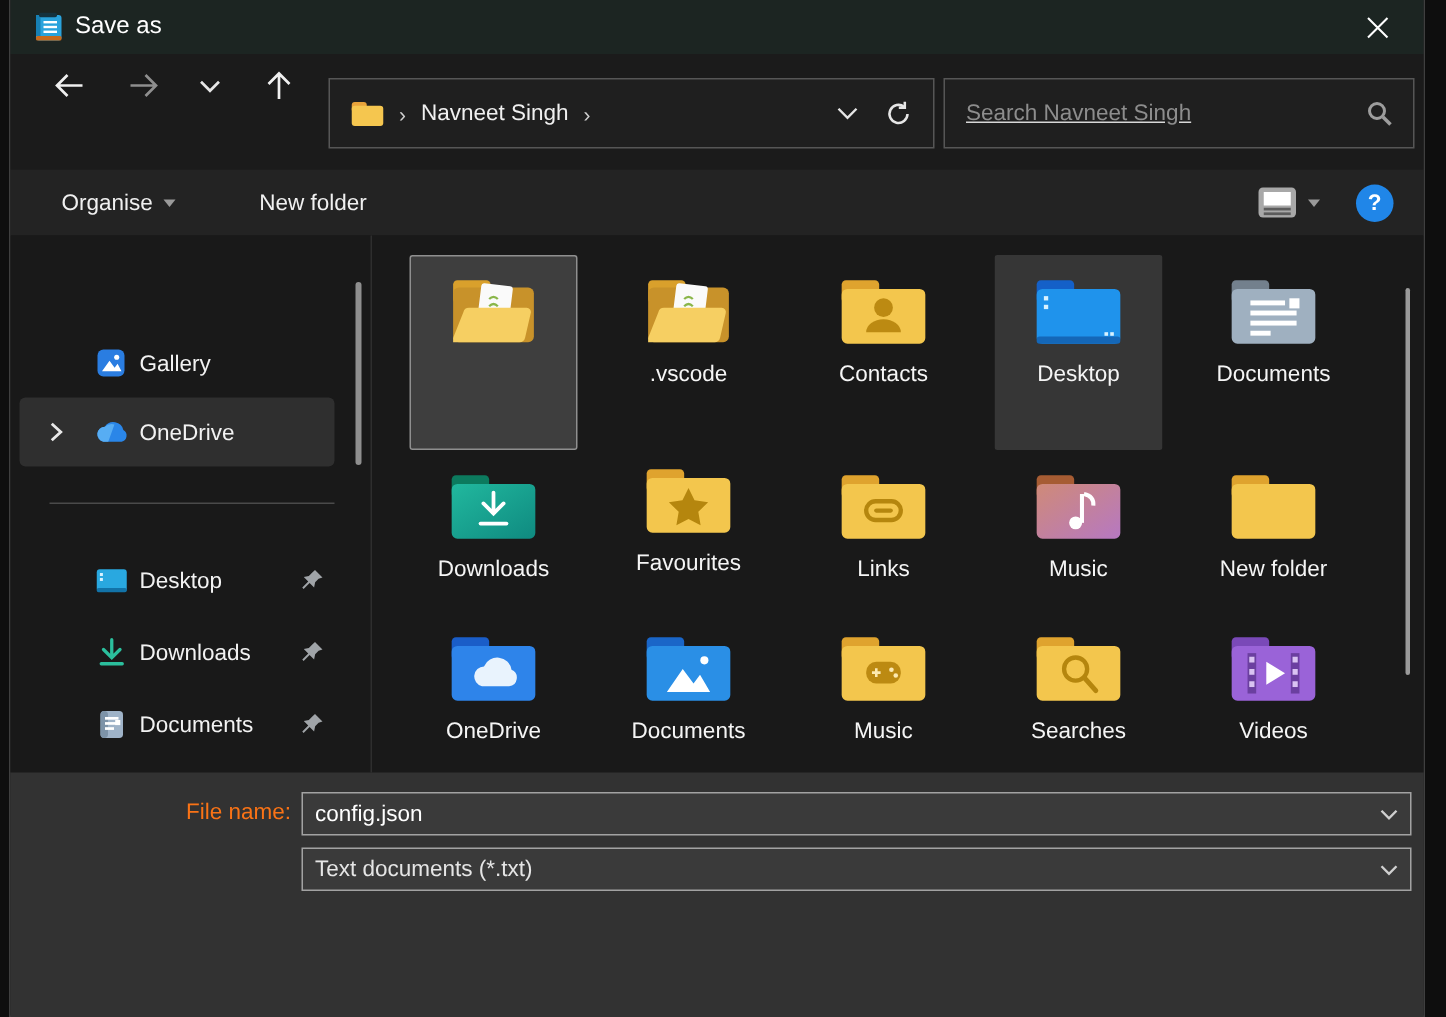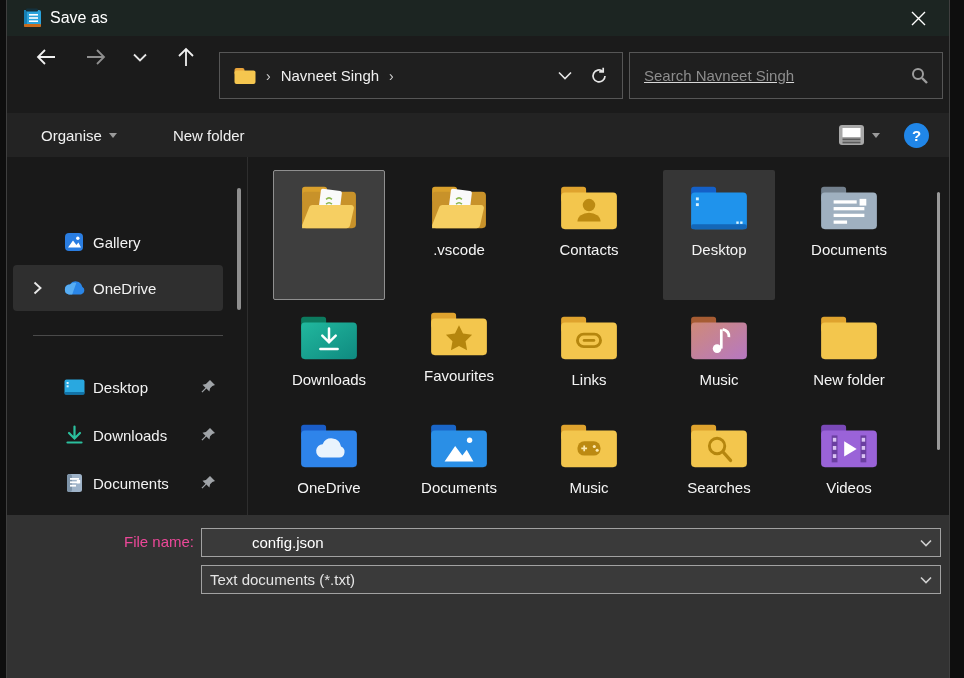--- a/index.html
+++ b/index.html
@@ -72,25 +72,25 @@
     color:#f5f5f5; word-break:break-all; }
   .tile.row1 { height:130px; }
   .tile.rowx { height:96px; }
   .tile.rowx .fsvg { margin-top:4px; }
   .tile.selected { background:#3e3e3e; border-color:#8f8f8f; }
   .tile.hover { background:#363636; }
   .main-scroll { position:absolute; left:686px; top:35px; width:3px; height:258px; border-radius:2px; background:#9a9a9a; }
 
   
   .panel { position:absolute; left:0; top:515px; width:100%; height:163px; background:#323232; }
-  .fld-label { position:absolute; width:187px; text-align:right; font-size:15px; color:#ec4899; line-height:28px; }
+  .fld-label { position:absolute; width:187px; text-align:right; font-size:15px; color:#f97316; line-height:28px; }
   .combo { position:absolute; left:194px; width:740px; height:29px; background:#3a3a3a;
     border:1px solid #a2a2a2; display:flex; align-items:center; }
   .combo input { flex:1; background:transparent; border:none; outline:none; color:#fff;
-    font-size:15px; padding-left:8px; font-family:inherit;margin-left:42px; }
+    font-size:15px; padding-left:8px; font-family:inherit; }
   .combo .combo-text { flex:1; font-size:15px; color:#e5e5e5; padding-left:8px; white-space:nowrap; }
   .combo-chev { width:28px; display:flex; align-items:center; justify-content:center; cursor:pointer; }
 
   svg { display:block; }
 </style>
 </head>
 <body>
 
 <div class="dialog">
 

